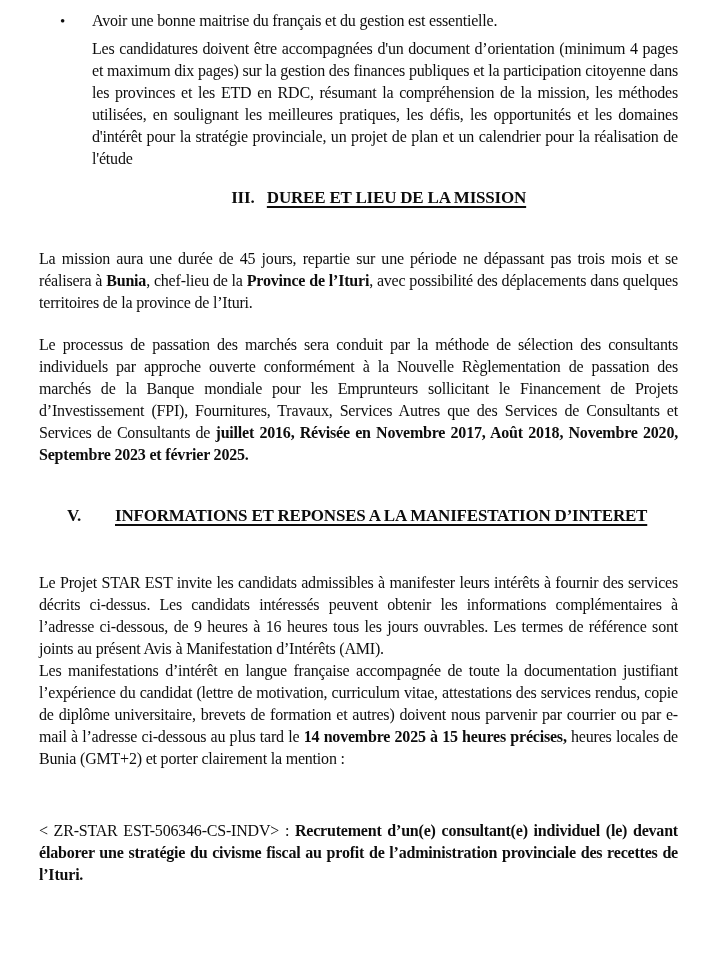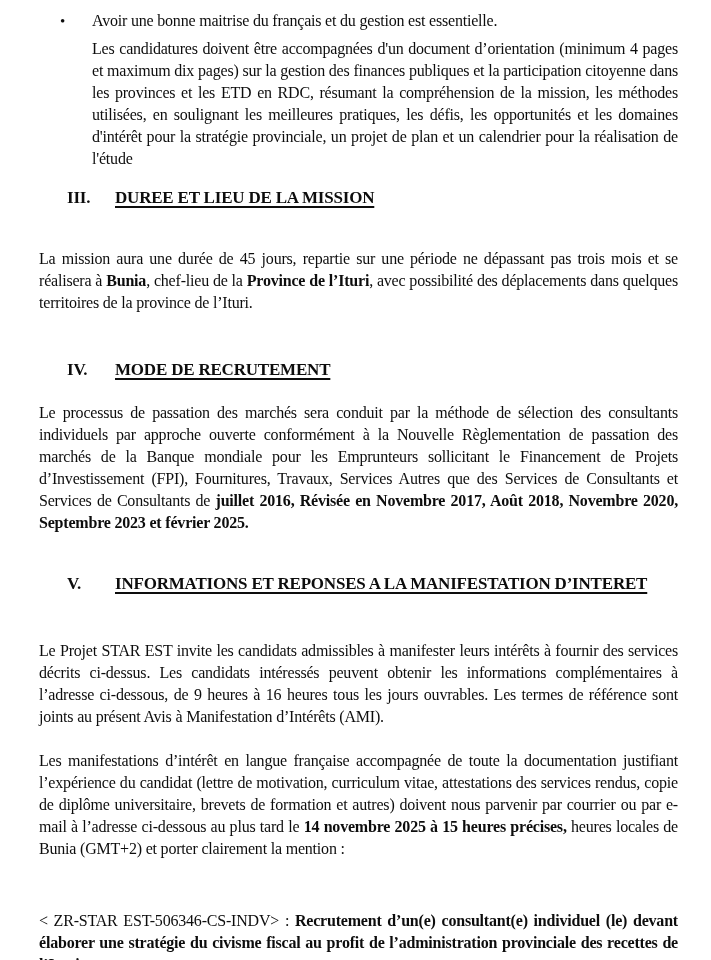--- a/index.html
+++ b/index.html
@@ -56,27 +56,27 @@
   .hnum {
     display: inline-block;
     width: 48px;
   }
   .htitle {
     text-decoration: underline;
     text-decoration-thickness: 2px;
     text-underline-offset: 3px;
   }
 
-  #h3 { margin-top: 16px; }
+  #h3 { margin-top: 16px; text-align: center; }
   #p3 { margin-top: 38px; }
   #h4 { margin-top: 44px; }
   #p4 { margin-top: 20px; }
   #h5 { margin-top: 38px; }
   #p5 { margin-top: 44px; }
-  #p6 { margin-top: 22px; }
+  #p6 { }
   #p7 { margin-top: 50px; }
 </style>
 </head>
 <body>
 
 <div class="page">
 
   <div class="bullet-row">
     <span class="marker">•</span>
     <p class="bullet-text">Avoir une bonne maitrise du français et du gestion est essentielle.</p>
@@ -85,23 +85,20 @@
   <p class="indent" id="p2">Les candidatures doivent être accompagnées d'un document d’orientation (minimum 4 pages et maximum dix pages) sur la gestion des finances publiques et la participation citoyenne dans les provinces et les ETD en RDC, résumant la compréhension de la mission, les méthodes utilisées, en soulignant les meilleures pratiques, les défis, les opportunités et les domaines d'intérêt pour la stratégie provinciale, un projet de plan et un calendrier pour la réalisation de l'étude</p>
 
   <div class="heading" id="h3">
     <span class="hnum">III.</span><span class="htitle">DUREE ET LIEU DE LA MISSION</span>
   </div>
 
   <p id="p3">
     <span>La mission aura une durée de 45 jours, repartie sur une période ne dépassant pas trois mois et se réalisera à </span><span class="b">Bunia</span><span>, chef-lieu de la </span><span class="b">Province de l’Ituri</span><span>, avec possibilité des déplacements dans quelques territoires de la province de l’Ituri.</span>
   </p>
 
-  <div class="heading" id="h4">
-    <span class="hnum">IV.</span><span class="htitle">MODE DE RECRUTEMENT</span>
-  </div>
 
   <p id="p4">
     <span>Le processus de passation des marchés sera conduit par la méthode de sélection des consultants individuels par approche ouverte conformément à la Nouvelle Règlementation de passation des marchés de la Banque mondiale pour les Emprunteurs sollicitant le Financement de Projets d’Investissement (FPI), Fournitures, Travaux, Services Autres que des Services de Consultants et Services de Consultants de </span><span class="b">juillet 2016, Révisée en Novembre 2017, Août 2018, Novembre 2020, Septembre 2023 et février 2025.</span>
   </p>
 
   <div class="heading" id="h5">
     <span class="hnum">V.</span><span class="htitle">INFORMATIONS ET REPONSES A LA MANIFESTATION D’INTERET</span>
   </div>
 
   <p id="p5">

